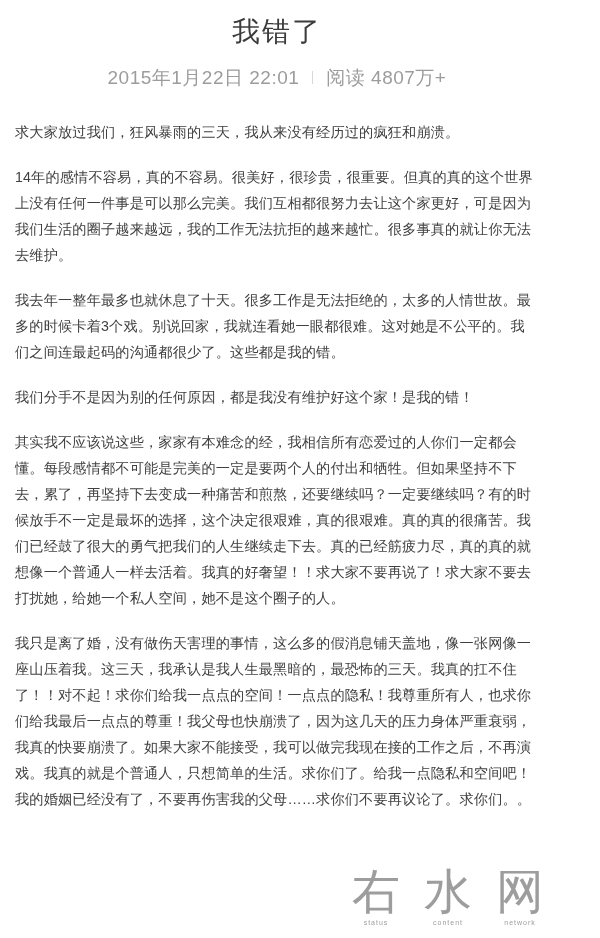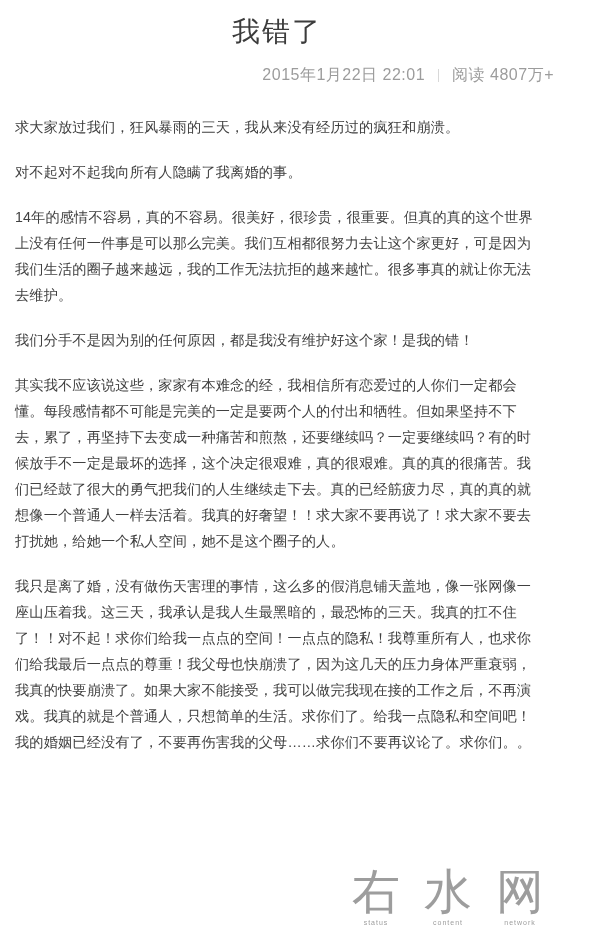--- a/index.html
+++ b/index.html
@@ -20,23 +20,23 @@
     text-align: center;
     font-size: 28px;
     font-weight: 500;
     color: #3c3c3c;
     letter-spacing: 2px;
     line-height: 1.2;
   }
   .meta-row {
     margin-top: 16px;
     display: flex;
-    justify-content: flex-end;
+    justify-content: center;
     align-items: center;
-    font-size: 16px;
+    font-size: 19px;
     color: #9c9c9c;
     letter-spacing: 0.5px;
   }
   .meta-divider {
     width: 1px;
     height: 13px;
     background: #d8d8d8;
     margin: 0 13px;
   }
   .article {
@@ -85,22 +85,22 @@
   <h1 class="page-title">我错了</h1>
 
   <div class="meta-row">
     <span>2015年1月22日 22:01</span>
     <span class="meta-divider"></span>
     <span>阅读 4807万+</span>
   </div>
 
   <div class="article">
     <p>求大家放过我们，狂风暴雨的三天，我从来没有经历过的疯狂和崩溃。</p>
-    <p>对不起对不起我向所有人隐瞒了我离婚的事。</p>
     <p>14年的感情不容易，真的不容易。很美好，很珍贵，很重要。但真的真的这个世界上没有任何一件事是可以那么完美。我们互相都很努力去让这个家更好，可是因为我们生活的圈子越来越远，我的工作无法抗拒的越来越忙。很多事真的就让你无法去维护。</p>
+    <p>我去年一整年最多也就休息了十天。很多工作是无法拒绝的，太多的人情世故。最多的时候卡着3个戏。别说回家，我就连看她一眼都很难。这对她是不公平的。我们之间连最起码的沟通都很少了。这些都是我的错。</p>
     <p>我们分手不是因为别的任何原因，都是我没有维护好这个家！是我的错！</p>
     <p>其实我不应该说这些，家家有本难念的经，我相信所有恋爱过的人你们一定都会懂。每段感情都不可能是完美的一定是要两个人的付出和牺牲。但如果坚持不下去，累了，再坚持下去变成一种痛苦和煎熬，还要继续吗？一定要继续吗？有的时候放手不一定是最坏的选择，这个决定很艰难，真的很艰难。真的真的很痛苦。我们已经鼓了很大的勇气把我们的人生继续走下去。真的已经筋疲力尽，真的真的就想像一个普通人一样去活着。我真的好奢望！！求大家不要再说了！求大家不要去打扰她，给她一个私人空间，她不是这个圈子的人。</p>
     <p>我只是离了婚，没有做伤天害理的事情，这么多的假消息铺天盖地，像一张网像一座山压着我。这三天，我承认是我人生最黑暗的，最恐怖的三天。我真的扛不住了！！对不起！求你们给我一点点的空间！一点点的隐私！我尊重所有人，也求你们给我最后一点点的尊重！我父母也快崩溃了，因为这几天的压力身体严重衰弱，我真的快要崩溃了。如果大家不能接受，我可以做完我现在接的工作之后，不再演戏。我真的就是个普通人，只想简单的生活。求你们了。给我一点隐私和空间吧！我的婚姻已经没有了，不要再伤害我的父母……求你们不要再议论了。求你们。。</p>
   </div>
 
   <div class="watermark">
     <div class="wm-col">
       <span class="wm-char">右</span>
       <span class="wm-sub">status</span>
     </div>

